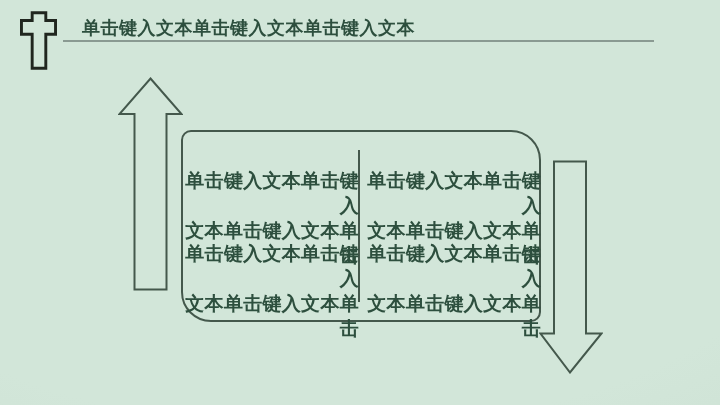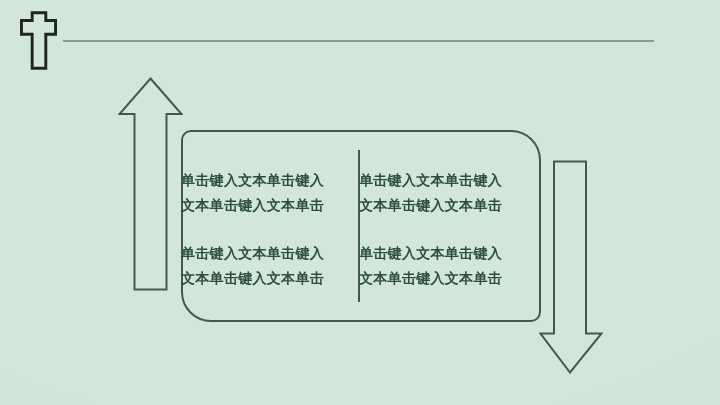--- a/index.html
+++ b/index.html
@@ -36,37 +36,38 @@
     left:181px;top:130px;width:360px;height:192px;
     border:2px solid var(--outline);
     border-radius:10px 30px 10px 30px;
     background:transparent;
   }
   .divider{
     left:358px;top:150px;width:2px;height:152px;
     background:var(--outline);
   }
   .text-block{
-    color:var(--text);font-weight:bold;font-size:14px;
-    line-height:25px;text-align:left;letter-spacing:0.3px;
+    color:var(--text);font-weight:bold;font-size:19px;
+    line-height:25px;text-align:right;letter-spacing:0.3px;
   }
   .tb-tl{left:181px;top:168px;width:178px;}
   .tb-tr{left:359px;top:168px;width:182px;}
   .tb-bl{left:181px;top:241px;width:178px;}
   .tb-br{left:359px;top:241px;width:182px;}
 </style>
 </head>
 <body>
 
 <div class="slide">
 
   <svg class="abs cross-icon" viewBox="0 0 38 60" aria-hidden="true">
     <polygon points="12.5,1.5 26.5,1.5 26.5,9.5 36.5,9.5 36.5,23.5 26.5,23.5 26.5,58.5 12.5,58.5 12.5,23.5 1.5,23.5 1.5,9.5 12.5,9.5"></polygon>
   </svg>
 
+  <div class="abs slide-title">单击键入文本单击键入文本单击键入文本</div>
 
   <div class="abs title-underline"></div>
 
   <svg class="abs arrow-svg up-arrow" viewBox="0 0 65 214" aria-hidden="true">
     <polygon points="32.5,1.5 63.5,37 48.5,37 48.5,212.5 16.5,212.5 16.5,37 1.5,37"></polygon>
   </svg>
 
   <svg class="abs arrow-svg down-arrow" viewBox="0 0 64 214" aria-hidden="true">
     <polygon points="15,1.5 47,1.5 47,173.5 62.5,173.5 31,212.5 1.5,173.5 15,173.5"></polygon>
   </svg>

